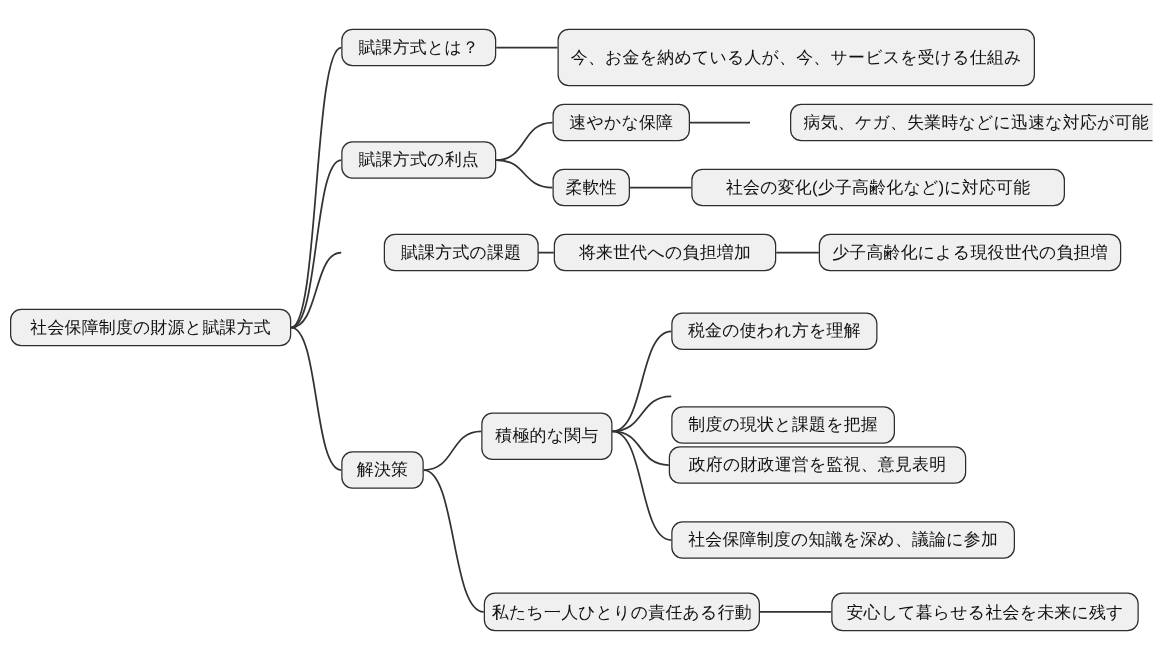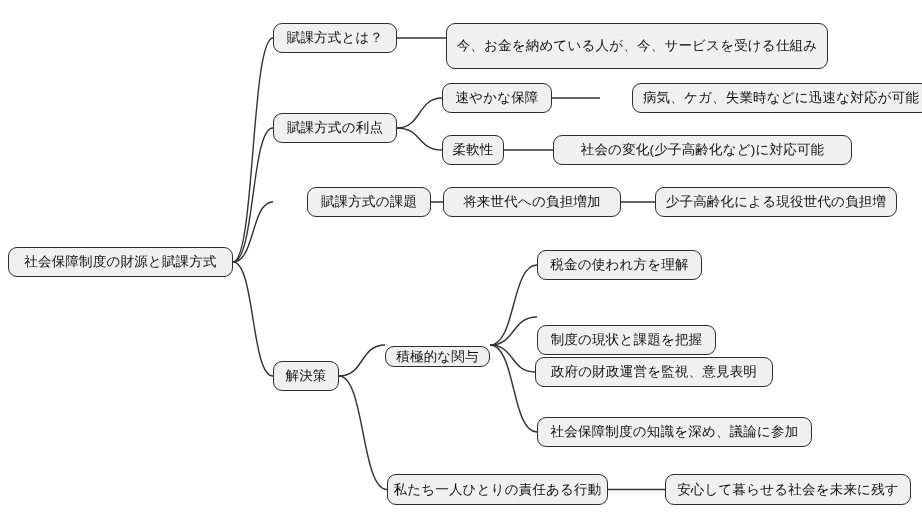--- a/index.html
+++ b/index.html
@@ -71,21 +71,21 @@
       <div class="node" style="left: 446px; top: 23px; width: 382px; height: 46px;">今、お金を納めている人が、今、サービスを受ける仕組み</div>
       <div class="node" style="left: 273px; top: 113px; width: 124px; height: 30px;">賦課方式の利点</div>
       <div class="node" style="left: 442px; top: 83px; width: 110px; height: 30px;">速やかな保障</div>
       <div class="node" style="left: 600px; top: 83px; width: 298px; height: 30px; margin-left: 32px;">病気、ケガ、失業時などに迅速な対応が可能</div>
       <div class="node" style="left: 442px; top: 135px; width: 62px; height: 30px;">柔軟性</div>
       <div class="node" style="left: 553px; top: 135px; width: 299px; height: 30px;">社会の変化(少子高齢化など)に対応可能</div>
       <div class="node" style="left: 273px; top: 187px; width: 124px; height: 30px; margin-left: 34px;">賦課方式の課題</div>
       <div class="node" style="left: 443px; top: 187px; width: 178px; height: 30px;">将来世代への負担増加</div>
       <div class="node" style="left: 655px; top: 187px; width: 242px; height: 30px;">少子高齢化による現役世代の負担増</div>
       <div class="node" style="left: 273px; top: 361px; width: 66px; height: 30px;">解決策</div>
-      <div class="node" style="left: 385px; top: 330px; width: 105px; height: 21px; margin-top: 16px;">積極的な関与</div>
+      <div class="node" style="left: 385px; top: 330px; width: 105px; height: 38px;">積極的な関与</div>
       <div class="node" style="left: 537px; top: 250px; width: 165px; height: 30px; text-align: right;">税金の使われ方を理解</div>
       <div class="node" style="left: 537px; top: 302px; width: 179px; height: 30px; margin-top: 23px;">制度の現状と課題を把握</div>
       <div class="node" style="left: 535px; top: 357px; width: 238px; height: 30px;">政府の財政運営を監視、意見表明</div>
       <div class="node" style="left: 537px; top: 417px; width: 275px; height: 30px;">社会保障制度の知識を深め、議論に参加</div>
       <div class="node" style="left: 387px; top: 474px; width: 221px; height: 31px;">私たち一人ひとりの責任ある行動</div>
       <div class="node" style="left: 665px; top: 474px; width: 246px; height: 31px; font-family: Liberation Serif, serif;">安心して暮らせる社会を未来に残す</div>
     </div>
 </div>
 
 </body></html>

